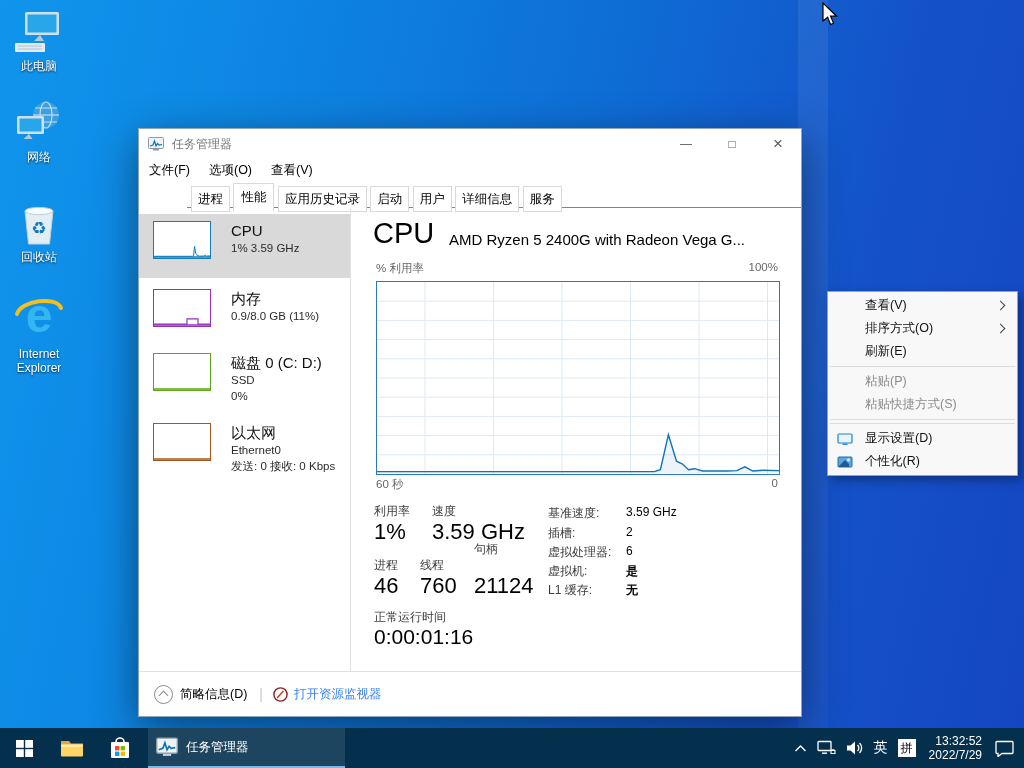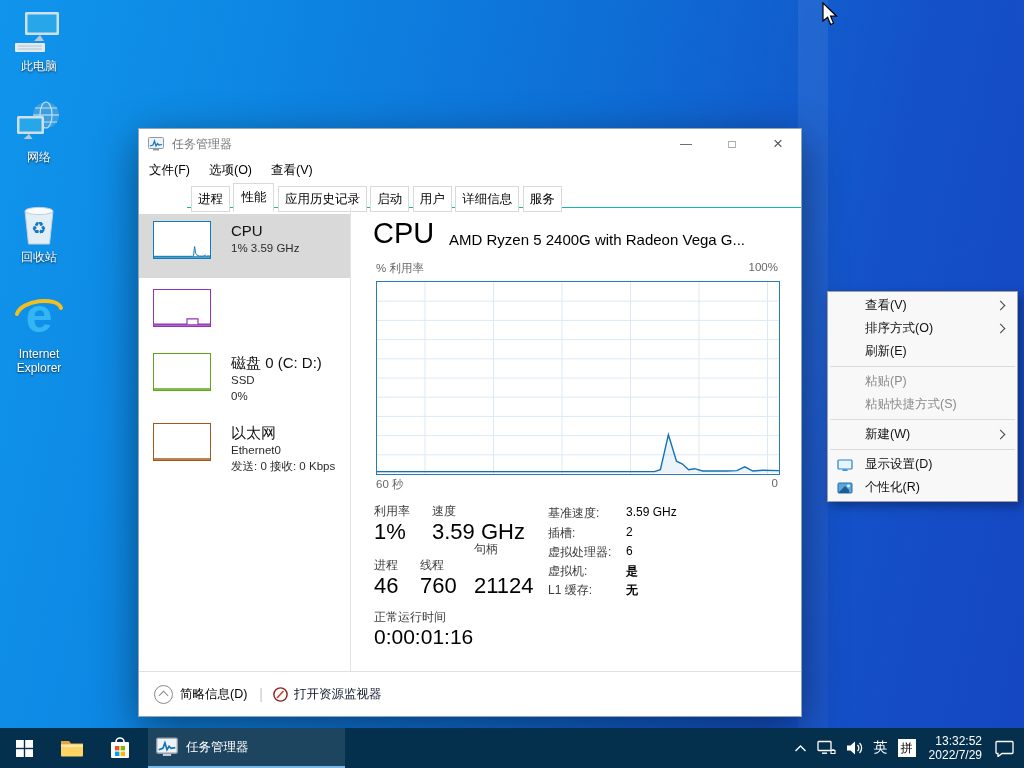--- a/index.html
+++ b/index.html
@@ -54,21 +54,21 @@
   .det-value.norm{font-weight:normal;}
   .uptime-label{position:absolute;left:235px;top:480px;font-size:12px;color:#3c3c3c;}
   .uptime-value{position:absolute;left:235px;top:496px;font-size:21px;color:#000;}
 
   
   .tm-footer{position:absolute;left:0;right:0;bottom:0;height:44px;border-top:1px solid #e0e0e0;display:flex;align-items:center;}
   .chev-circle{width:17px;height:17px;border:1px solid #8a8a8a;border-radius:50%;margin-left:15px;position:relative;flex:0 0 auto;}
   .chev-up{position:absolute;left:4.5px;top:6.5px;width:6px;height:6px;border-left:1.5px solid #8a8a8a;border-top:1.5px solid #8a8a8a;transform:rotate(45deg);}
   .f-toggle{font-size:12.5px;color:#000;margin-left:7px;}
   .f-sep{color:#c8c8c8;margin:0 10px 0 12px;font-size:14px;}
-  .f-link{font-size:12.5px;color:#0f172a;margin-left:6px;}
+  .f-link{font-size:12.5px;color:#3b82f6;margin-left:6px;}
 
   
   .cmenu{position:absolute;left:827px;top:291px;width:191px;background:#f8f8f8;border:1px solid #a0a0a0;
     box-shadow:4px 4px 10px rgba(0,0,0,.35);padding:2px 0;box-sizing:border-box;}
   .citem{position:relative;height:23px;line-height:23px;font-size:12.5px;color:#111;padding-left:37px;}
   .citem.disabled{color:#8b8b8b;}
   .csep{height:1px;background:#dcdcdc;margin:3px 2px;}
   .sub-arrow{position:absolute;right:13px;top:8px;width:6px;height:6px;border-right:1.4px solid #444;border-top:1.4px solid #444;transform:rotate(45deg);}
   .cicon{position:absolute;left:9px;top:4px;width:16px;height:16px;}
 
@@ -188,20 +188,24 @@
         <div class="side-sub">1% 3.59 GHz</div>
       </div>
     </div>
 
     <div class="side-item" style="top:153px;height:64px;">
       <div class="mini" style="color: rgb(147, 51, 181);">
         <svg width="56" height="36" viewBox="0 0 56 36">
           <polyline points="0,34.2 33,34.2 33,28.8 44,28.8 44,34.2 56,34.2" fill="none" stroke="currentColor" stroke-width="1.2"></polyline>
           <line x1="0" y1="35" x2="56" y2="35" stroke="currentColor" stroke-width="1.6"></line>
         </svg>
+      </div>
+      <div class="side-txt">
+        <div class="side-name">内存</div>
+        <div class="side-sub">0.9/8.0 GB (11%)</div>
       </div>
     </div>
 
     <div class="side-item" style="top:217px;height:78px;">
       <div class="mini" style="color: rgb(94, 165, 25);">
         <svg width="56" height="36" viewBox="0 0 56 36">
           <line x1="0" y1="35" x2="56" y2="35" stroke="currentColor" stroke-width="1.4"></line>
         </svg>
       </div>
       <div class="side-txt">
@@ -314,24 +318,20 @@
       <span>刷新(E)</span>
     </div>
     <div class="csep"></div>
     <div class="citem disabled">
       <span>粘贴(P)</span>
     </div>
     <div class="citem disabled">
       <span>粘贴快捷方式(S)</span>
     </div>
     <div class="csep"></div>
-    <div class="citem">
-      <span>新建(W)</span>
-      <span class="sub-arrow"></span>
-    </div>
     <div class="csep"></div>
     <div class="citem">
       <svg class="cicon" viewBox="0 0 16 16">
         <rect x="1" y="3" width="14" height="9" rx="1" fill="#eaf4fc" stroke="#1c83d6" stroke-width="1.2"></rect>
         <rect x="5.5" y="12.5" width="5" height="1.4" fill="#1c83d6"></rect>
       </svg>
       <span>显示设置(D)</span>
     </div>
     <div class="citem">
       <svg class="cicon" viewBox="0 0 16 16">

